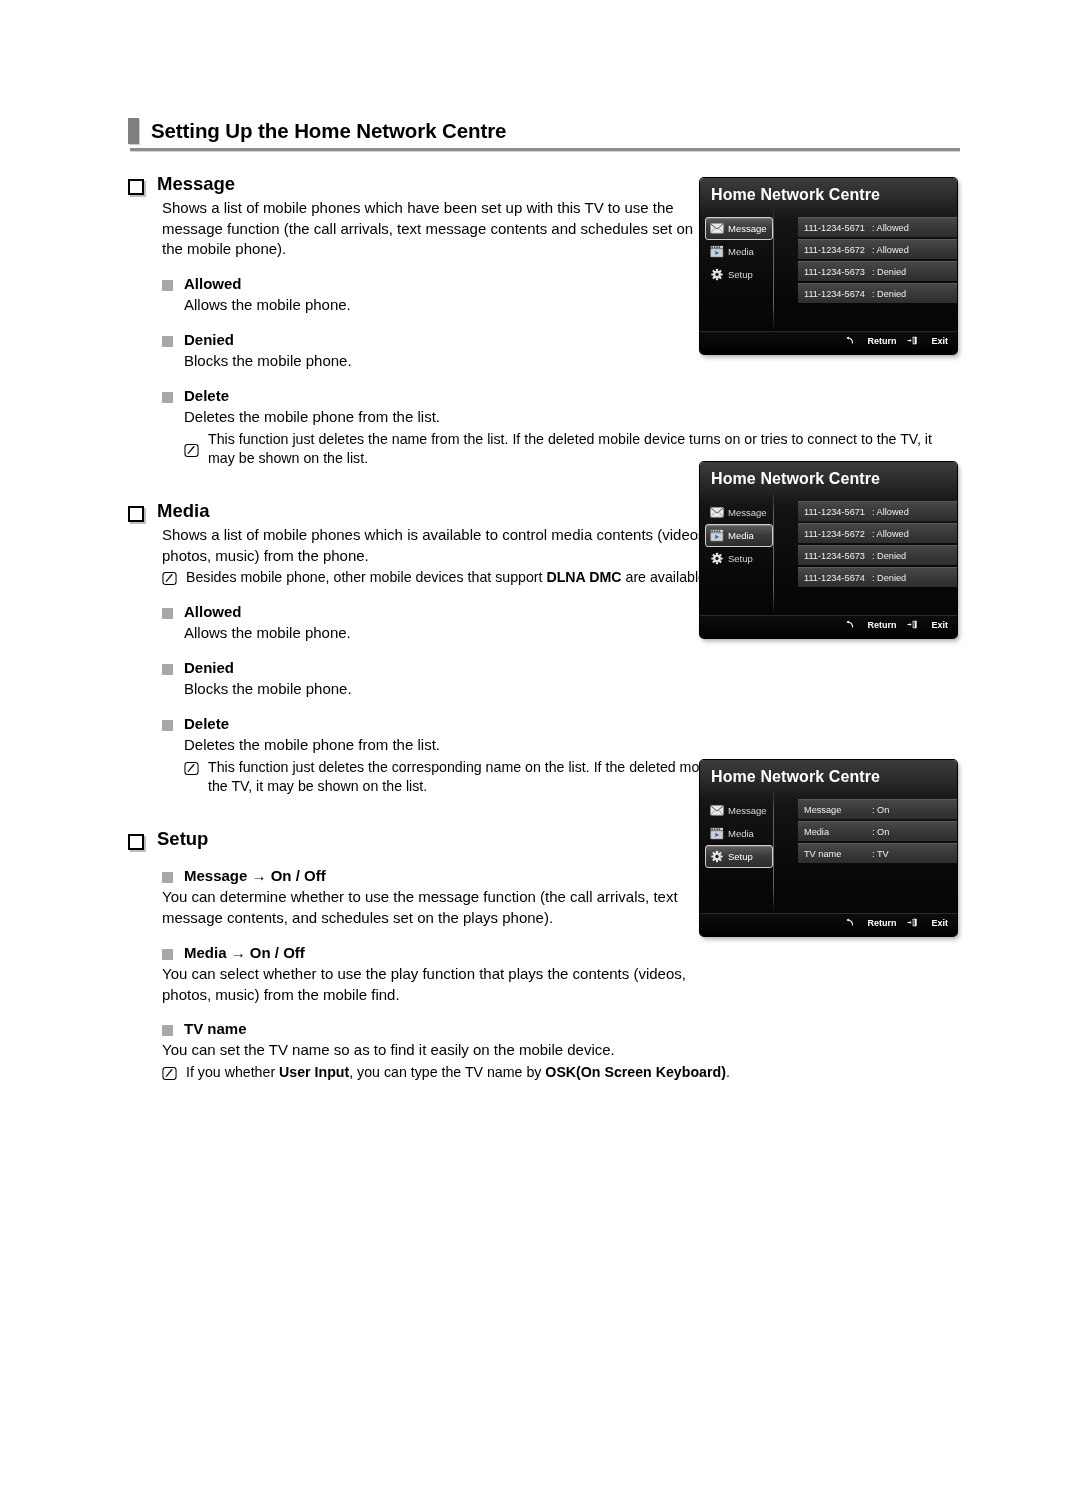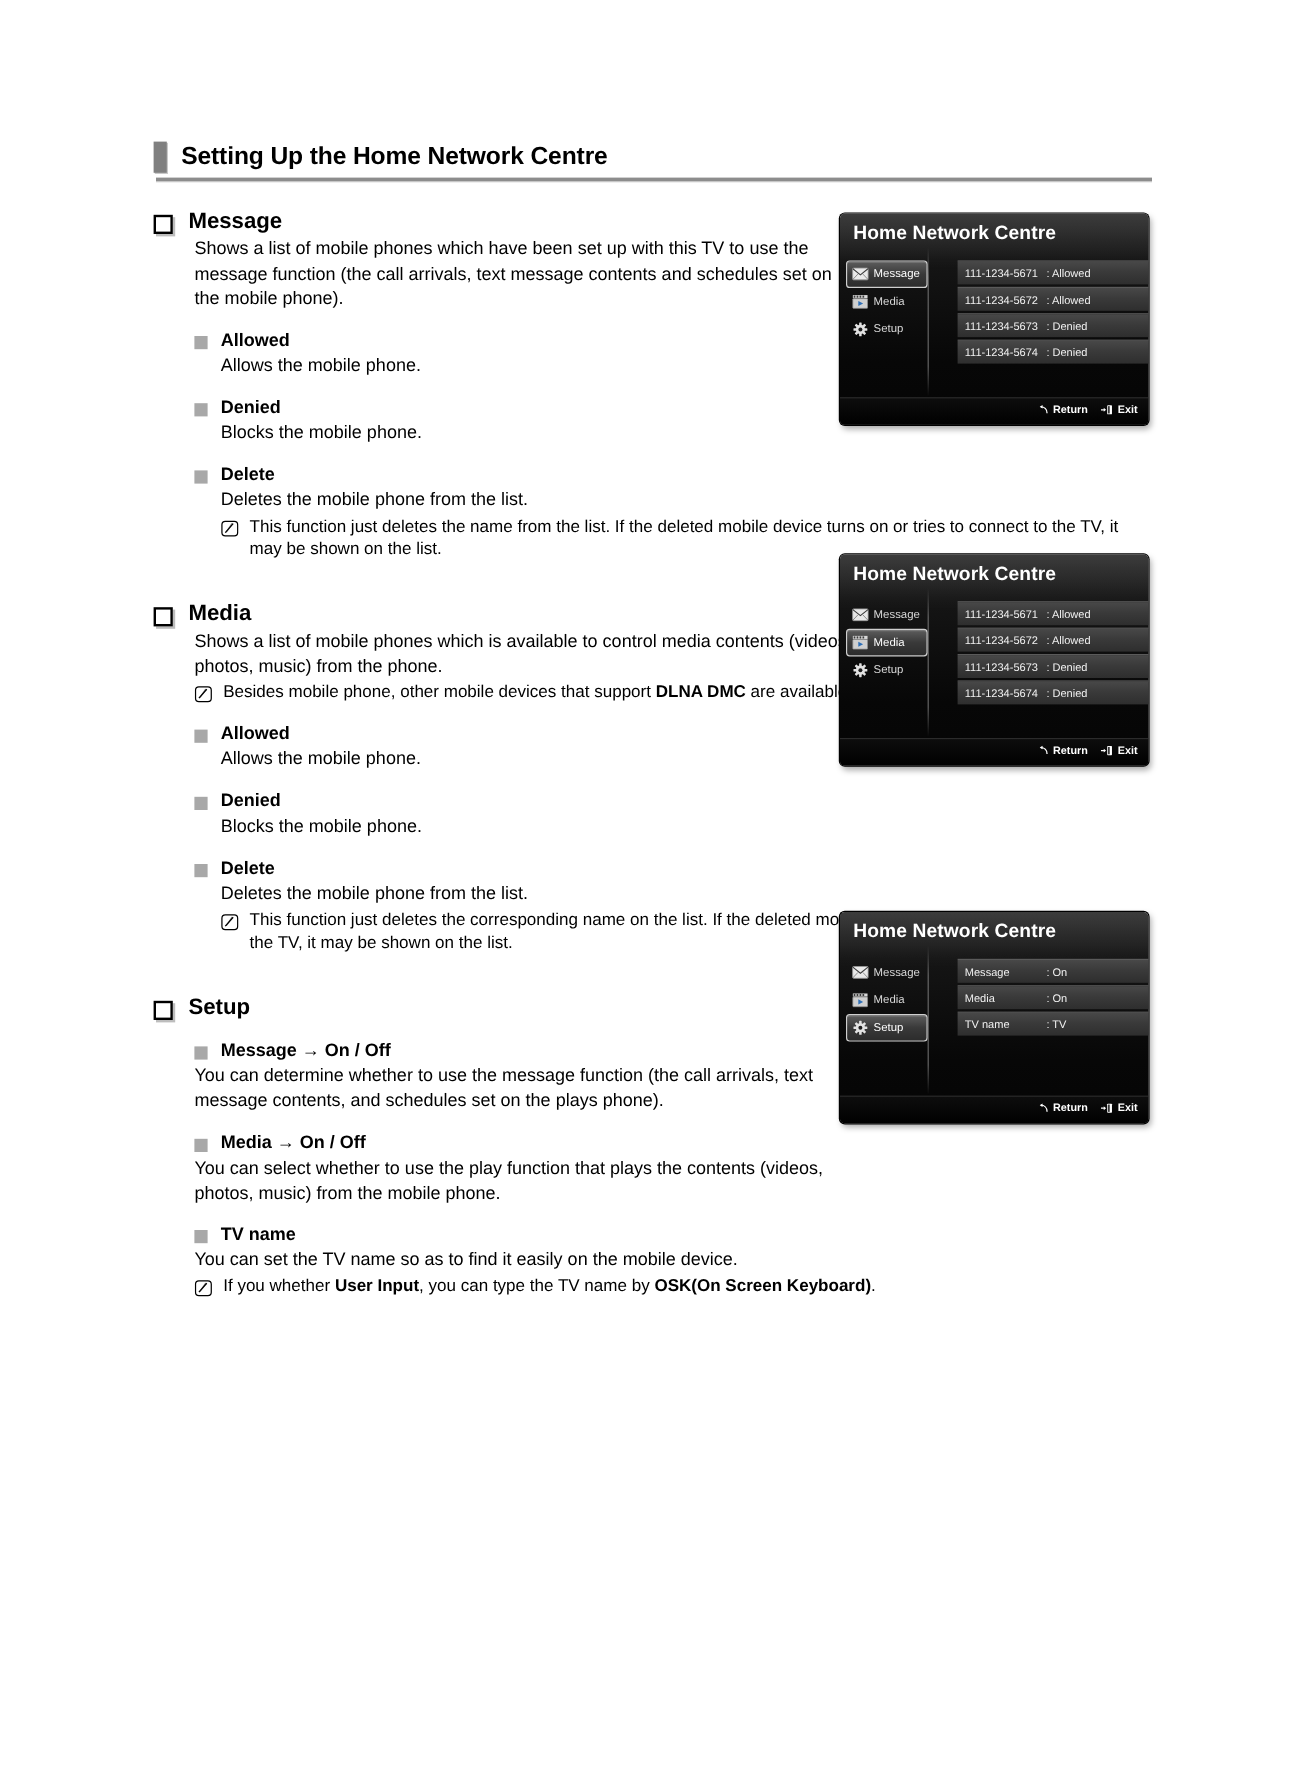--- a/index.html
+++ b/index.html
@@ -257,22 +257,21 @@
   .tv-foot-items {
     position: absolute;
     right: 9px;
     top: 4px;
     display: flex;
     align-items: center;
     gap: 11px;
   }
   .tv-foot-item {
     display: flex;
-    align-items: center;
-    gap: 3px;
+    gap: 13px;
   }
   .tv-foot-label {
     font-size: 9px;
     font-weight: bold;
     color: #ffffff;
   }
 
   
   .page-tab {
     position: absolute;
@@ -328,21 +327,21 @@
         <div class="sub-title">Denied</div>
       </div>
       <div class="para indent" style="margin-left:56px;">Blocks the mobile phone.</div>
 
       <div class="spacer-sm"></div>
       <div class="sub indent">
         <div class="bullet-fill"></div>
         <div class="sub-title">Delete</div>
       </div>
       <div class="para indent" style="margin-left:56px;">Deletes the mobile phone from the list.</div>
-      <div class="note" style="margin-left:56px;">
+      <div class="note" style="margin-left:56px;align-items:center;">
         <svg class="note-icon" viewBox="0 0 16 16">
           <rect x="1" y="1.5" width="14" height="13" rx="3" ry="3" fill="#ffffff" stroke="#000000" stroke-width="1.1"></rect>
           <path d="M4 11.5 L11 3.6" stroke="#000000" stroke-width="1.1" fill="none"></path>
           <path d="M4 11.5 L5.5 11.2 L11 3.6 L9.6 3.1 Z" fill="#000000" opacity="0.5"></path>
         </svg>
         <div class="note-text note-wide">This function just deletes the name from the list. If the deleted mobile device turns on or tries to connect to the TV, it may be shown on the list.</div>
       </div>
     </div>
 
     <div class="spacer-lg"></div>
@@ -405,21 +404,21 @@
         <div class="bullet-fill"></div>
         <div class="sub-title">Message → On / Off</div>
       </div>
       <div class="para para-narrow" style="margin-left:34px;">You can determine whether to use the message function (the call arrivals, text message contents, and schedules set on the plays phone).</div>
 
       <div class="spacer-sm"></div>
       <div class="sub indent">
         <div class="bullet-fill"></div>
         <div class="sub-title">Media → On / Off</div>
       </div>
-      <div class="para para-narrow" style="margin-left:34px;">You can select whether to use the play function that plays the contents (videos, photos, music) from the mobile phone.</div>
+      <div class="para para-narrow" style="margin-left:34px;">You can select whether to use the play function that plays the contents (videos, photos, music) from the mobile find.</div>
 
       <div class="spacer-sm"></div>
       <div class="sub indent">
         <div class="bullet-fill"></div>
         <div class="sub-title">TV name</div>
       </div>
       <div class="para" style="margin-left:34px;width:580px;">You can set the TV name so as to find it easily on the mobile device.</div>
       <div class="note" style="margin-left:34px;">
         <svg class="note-icon" viewBox="0 0 16 16">
           <rect x="1" y="1.5" width="14" height="13" rx="3" ry="3" fill="#ffffff" stroke="#000000" stroke-width="1.1"></rect>

